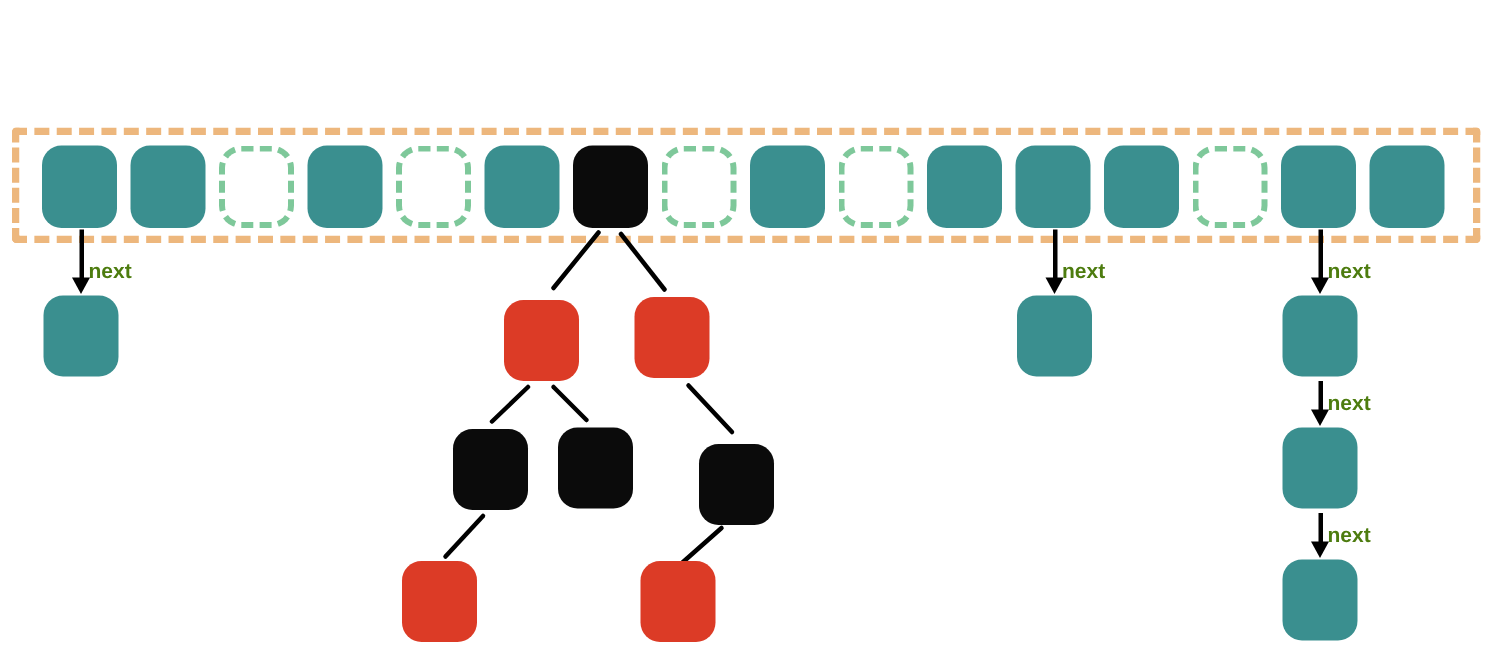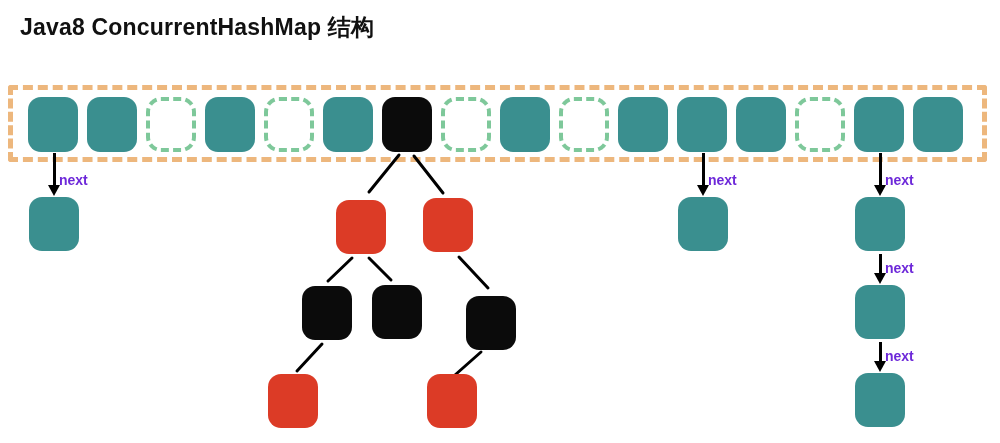--- a/index.html
+++ b/index.html
@@ -61,36 +61,35 @@
     position: absolute;
     width: 0; height: 0;
     border-left: 6px solid transparent;
     border-right: 6px solid transparent;
     border-top: 11px solid var(--line, #000);
   }
   .next-label {
     position: absolute;
     font-size: 14px;
     font-weight: bold;
-    color: #6d28d9;
+    color: #4d7c0f;
     line-height: 1;
     white-space: nowrap;
   }
   #edges-svg {
     position: absolute;
     left: 0; top: 0;
     width: 1000px; height: 443px;
     pointer-events: none;
   }
 </style>
 </head>
 <body>
 
 <div id="canvas">
-  <div class="title">Java8 ConcurrentHashMap 结构</div>
   <div class="table-frame"></div>
   <div id="bucket-layer">
       <div class="bucket node" style="left: 28px;"></div>
       <div class="bucket node" style="left: 87px;"></div>
       <div class="bucket empty" style="left: 146px;"></div>
       <div class="bucket node" style="left: 205px;"></div>
       <div class="bucket empty" style="left: 264px;"></div>
       <div class="bucket node" style="left: 323px;"></div>
       <div class="bucket tree_root" style="left: 382px;"></div>
       <div class="bucket empty" style="left: 441px;"></div>

